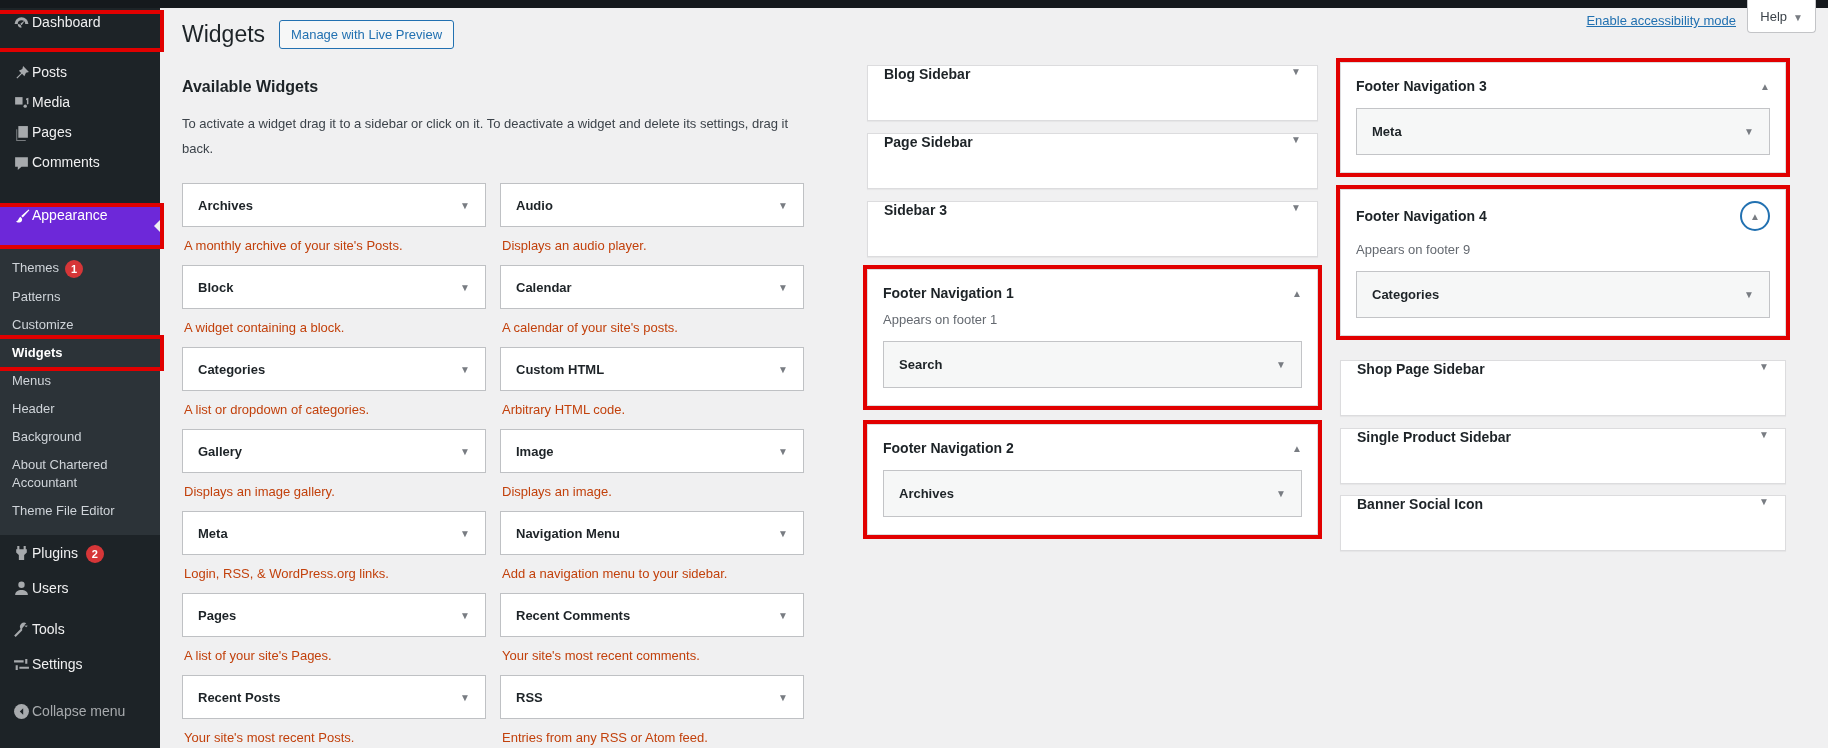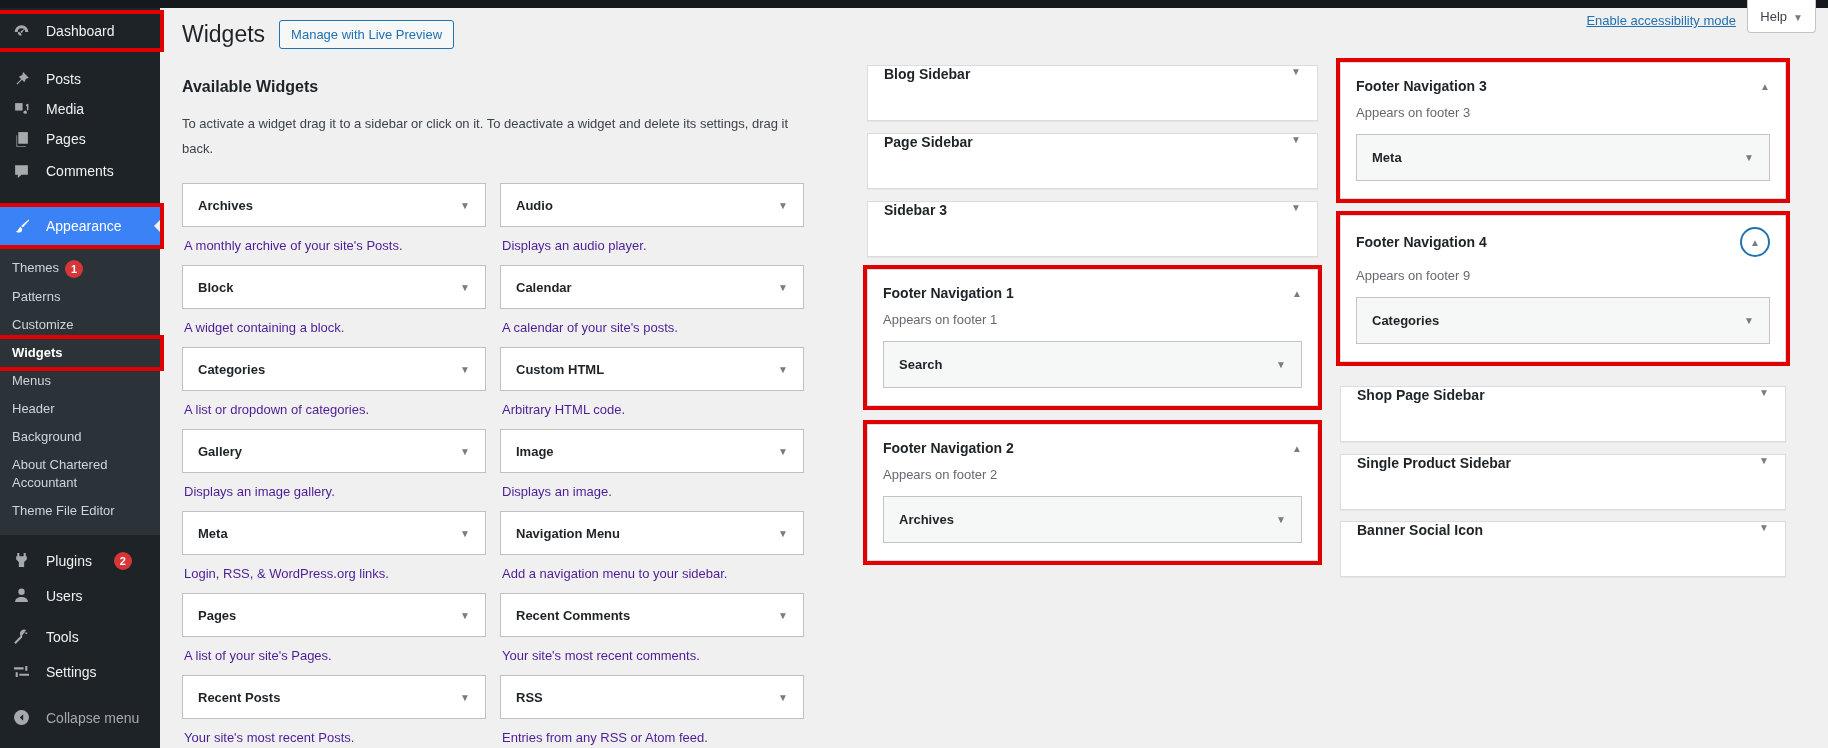--- a/index.html
+++ b/index.html
@@ -5,25 +5,25 @@
   * { margin:0; padding:0; box-sizing:border-box; }
   html,body { width:1828px; height:748px; }
   body { font-family:"Liberation Sans","DejaVu Sans",sans-serif; font-size:13px; color:#1d2327; }
   .page { position:relative; width:1828px; height:748px; background:#f0f0f1; overflow:hidden; }
 
   
   .adminbar { position:absolute; left:0; top:0; width:1828px; height:8px; background:#15191d; z-index:30; }
 
   
   .sidebar { position:absolute; left:0; top:8px; width:160px; height:740px; background:#1d2327; z-index:20; }
-  .mi { position:relative; display:flex; align-items:center; gap:16px; padding:0 8px 0 12px; height:30px;
+  .mi { position:relative; display:flex; gap:2px; padding:0 8px 0 12px; height:30px;
         color:#f0f0f1; font-size:14px; cursor:pointer; }
   .mi .ico { width:18px; height:18px; display:inline-flex; align-items:center; justify-content:center; flex:0 0 18px; }
   .mi .ico svg { width:17px; height:17px; fill:#a7aaad; }
-  .mi.active { background:#3b82f6; color:#fff; }
+  .mi.active { background:#6d28d9; color:#fff; }
   .mi.active .ico svg { fill:#fff; }
   .mi.tall { height:34px; }
   .mi.appearance { height:38px; }
   .notch { position:absolute; right:0; top:50%; margin-top:-6px; width:0; height:0;
            border-top:6px solid transparent; border-bottom:6px solid transparent; border-right:6px solid #f0f0f1; }
   .submenu { background:#2c3338; padding:9px 0 10px; }
   .smi { display:block; padding:5px 12px; color:#cfd4d9; font-size:13px; line-height:18px; cursor:pointer; }
   .smi.current { color:#fff; font-weight:bold; }
   .badge { display:inline-flex; align-items:center; justify-content:center; min-width:18px; height:18px;
            padding:0 5px; margin-left:6px; border-radius:9px; background:#d63638; color:#fff;
@@ -44,21 +44,21 @@
 
   
   .avail { position:absolute; left:22px; top:70px; width:622px; }
   .avail h2 { font-size:16px; font-weight:bold; color:#1d2327; margin-bottom:16px; }
   .avail .desc { font-size:13px; color:#3c434a; line-height:1.9; width:618px; margin-bottom:22px; }
   .wgrid { display:grid; grid-template-columns:304px 304px; column-gap:14px; }
   .wcard { display:flex; align-items:center; height:44px; padding:0 15px; background:#fff;
            border:1px solid #bfc1c4; cursor:pointer; }
   .wcard .wtitle { font-size:13px; font-weight:bold; color:#1d2327; }
   .caret-r { margin-left:auto; color:#787c82; font-size:10px; cursor:pointer; }
-  .wdesc { font-size:13px; color:#4c1d95; margin:10px 0 11px 2px; line-height:17px; }
+  .wdesc { font-size:13px; color:#c2410c; margin:10px 0 11px 2px; line-height:17px; }
 
   
   .wa-col { position:absolute; }
   .col-mid { left:707px; top:57px; width:451px; }
   .col-right { left:1180px; top:54px; width:446px; }
   .sb-card { background:#fff; border:1px solid #dcdcde; box-shadow:0 1px 1px rgba(0,0,0,.04); }
   .sb-card.collapsed { height:56px; display:flex; align-items:flex-start; padding:0 16px; margin-bottom:12px; cursor:pointer; }
   .sb-title { font-size:14px; font-weight:bold; color:#1d2327; }
   .sb-card.expanded { padding:15px 15px 17px; margin-bottom:15px; }
   .sb-head { display:flex; align-items:center; }
@@ -324,35 +324,33 @@
         <div class="inner-widget">
           <span class="wtitle">Search</span>
           <span class="caret-r">▼</span>
         </div>
       </div>
       <div class="sb-card expanded annot">
         <div class="sb-head">
           <span class="sb-title">Footer Navigation 2</span>
           <span class="caret-r">▲</span>
         </div>
-        <div class="sb-sub">Appears on footer 2</div>
         <div class="inner-widget">
           <span class="wtitle">Archives</span>
           <span class="caret-r">▼</span>
         </div>
       </div>
     </div>
 
     <div class="wa-col col-right">
       <div class="sb-card expanded annot" style="margin-bottom:16px">
         <div class="sb-head">
           <span class="sb-title">Footer Navigation 3</span>
           <span class="caret-r">▲</span>
         </div>
-        <div class="sb-sub">Appears on footer 3</div>
         <div class="inner-widget">
           <span class="wtitle">Meta</span>
           <span class="caret-r">▼</span>
         </div>
       </div>
       <div class="sb-card expanded annot" style="margin-bottom:24px;padding-top:11px">
         <div class="sb-head">
           <span class="sb-title">Footer Navigation 4</span>
           <span class="ring">
               <span class="caret-r">▲</span>

